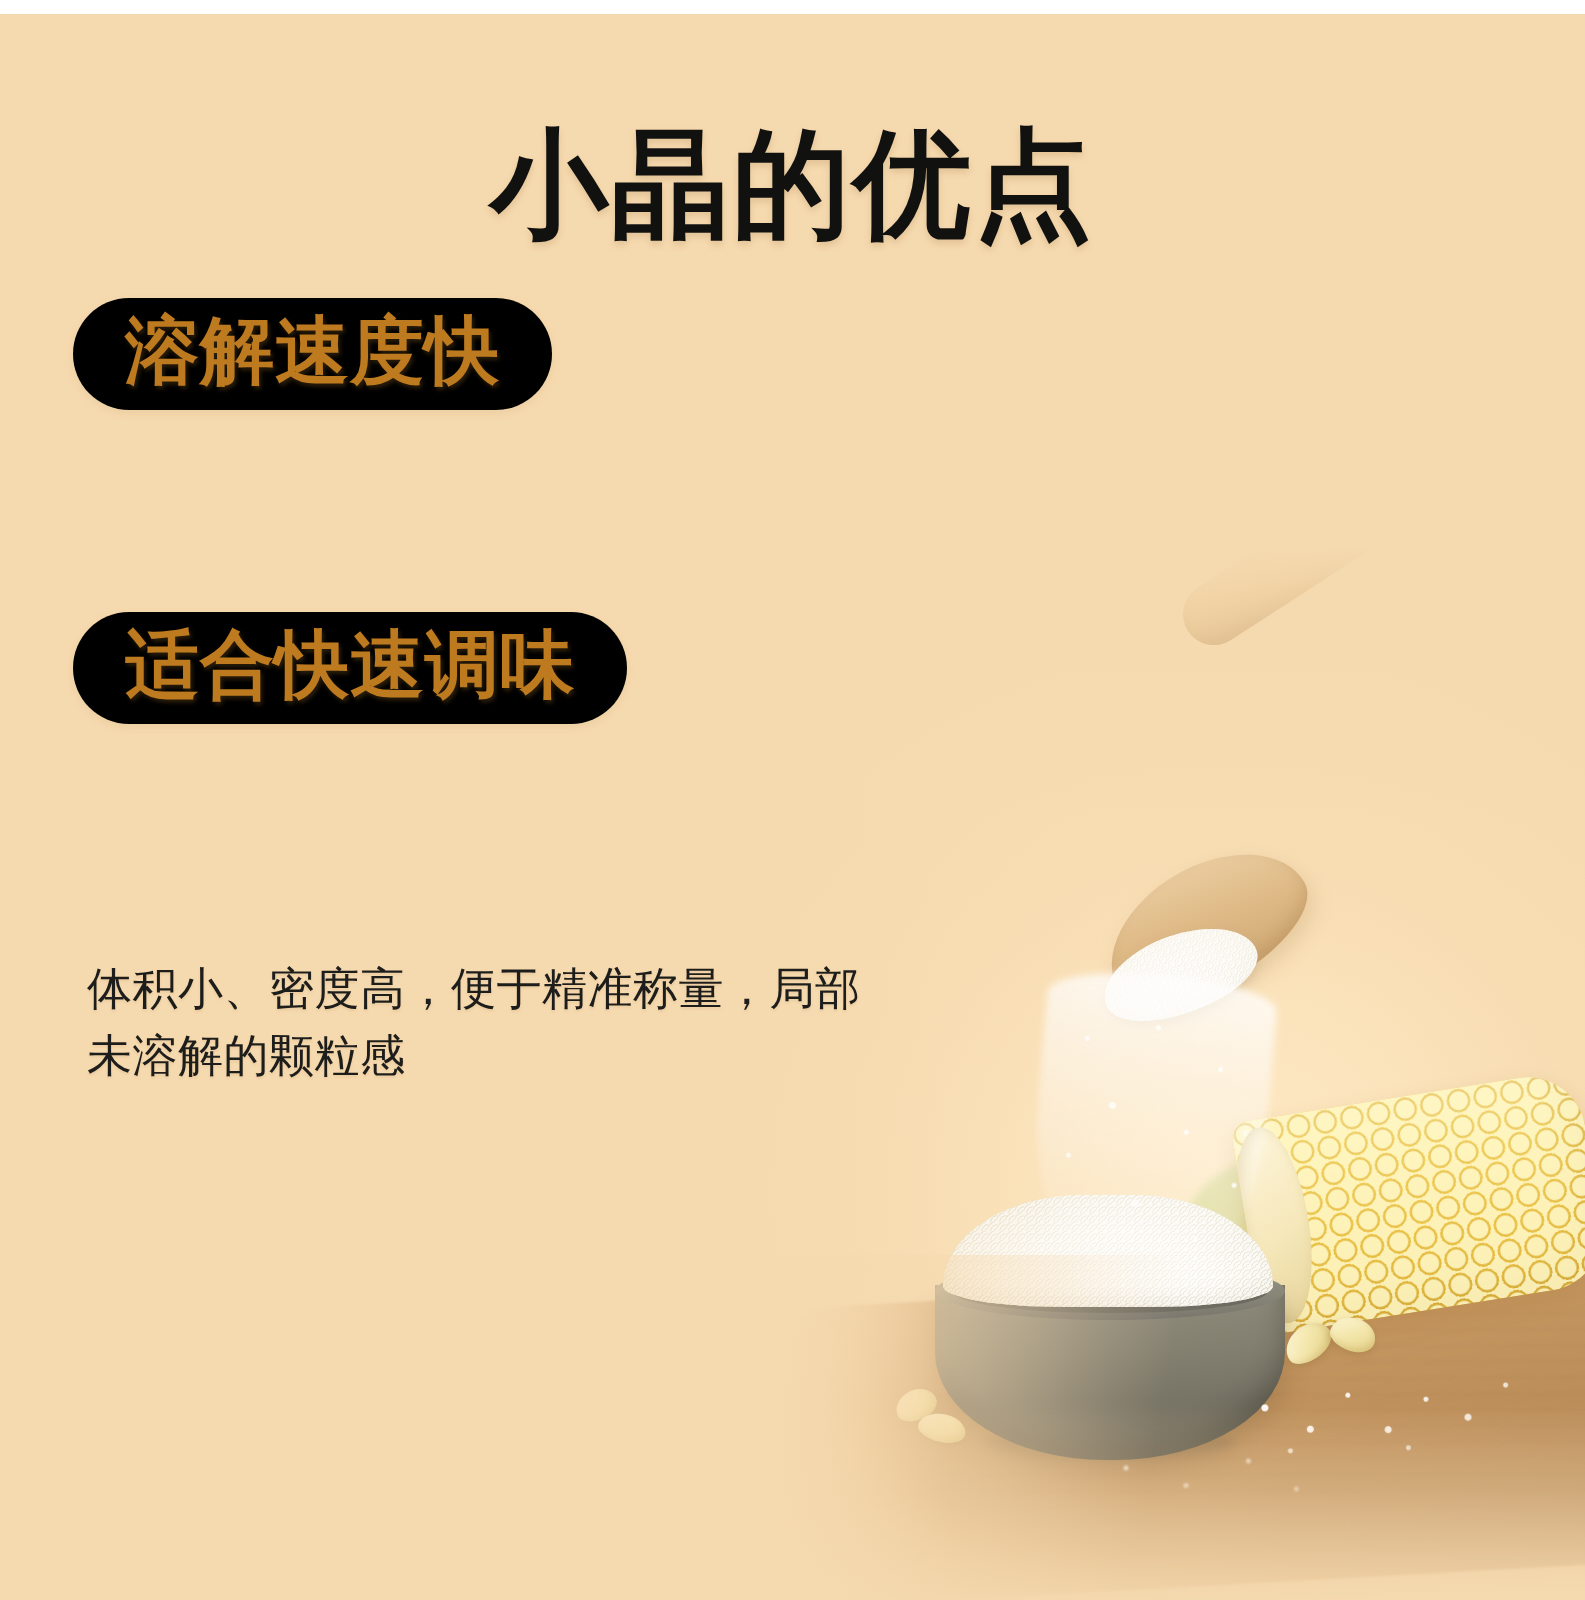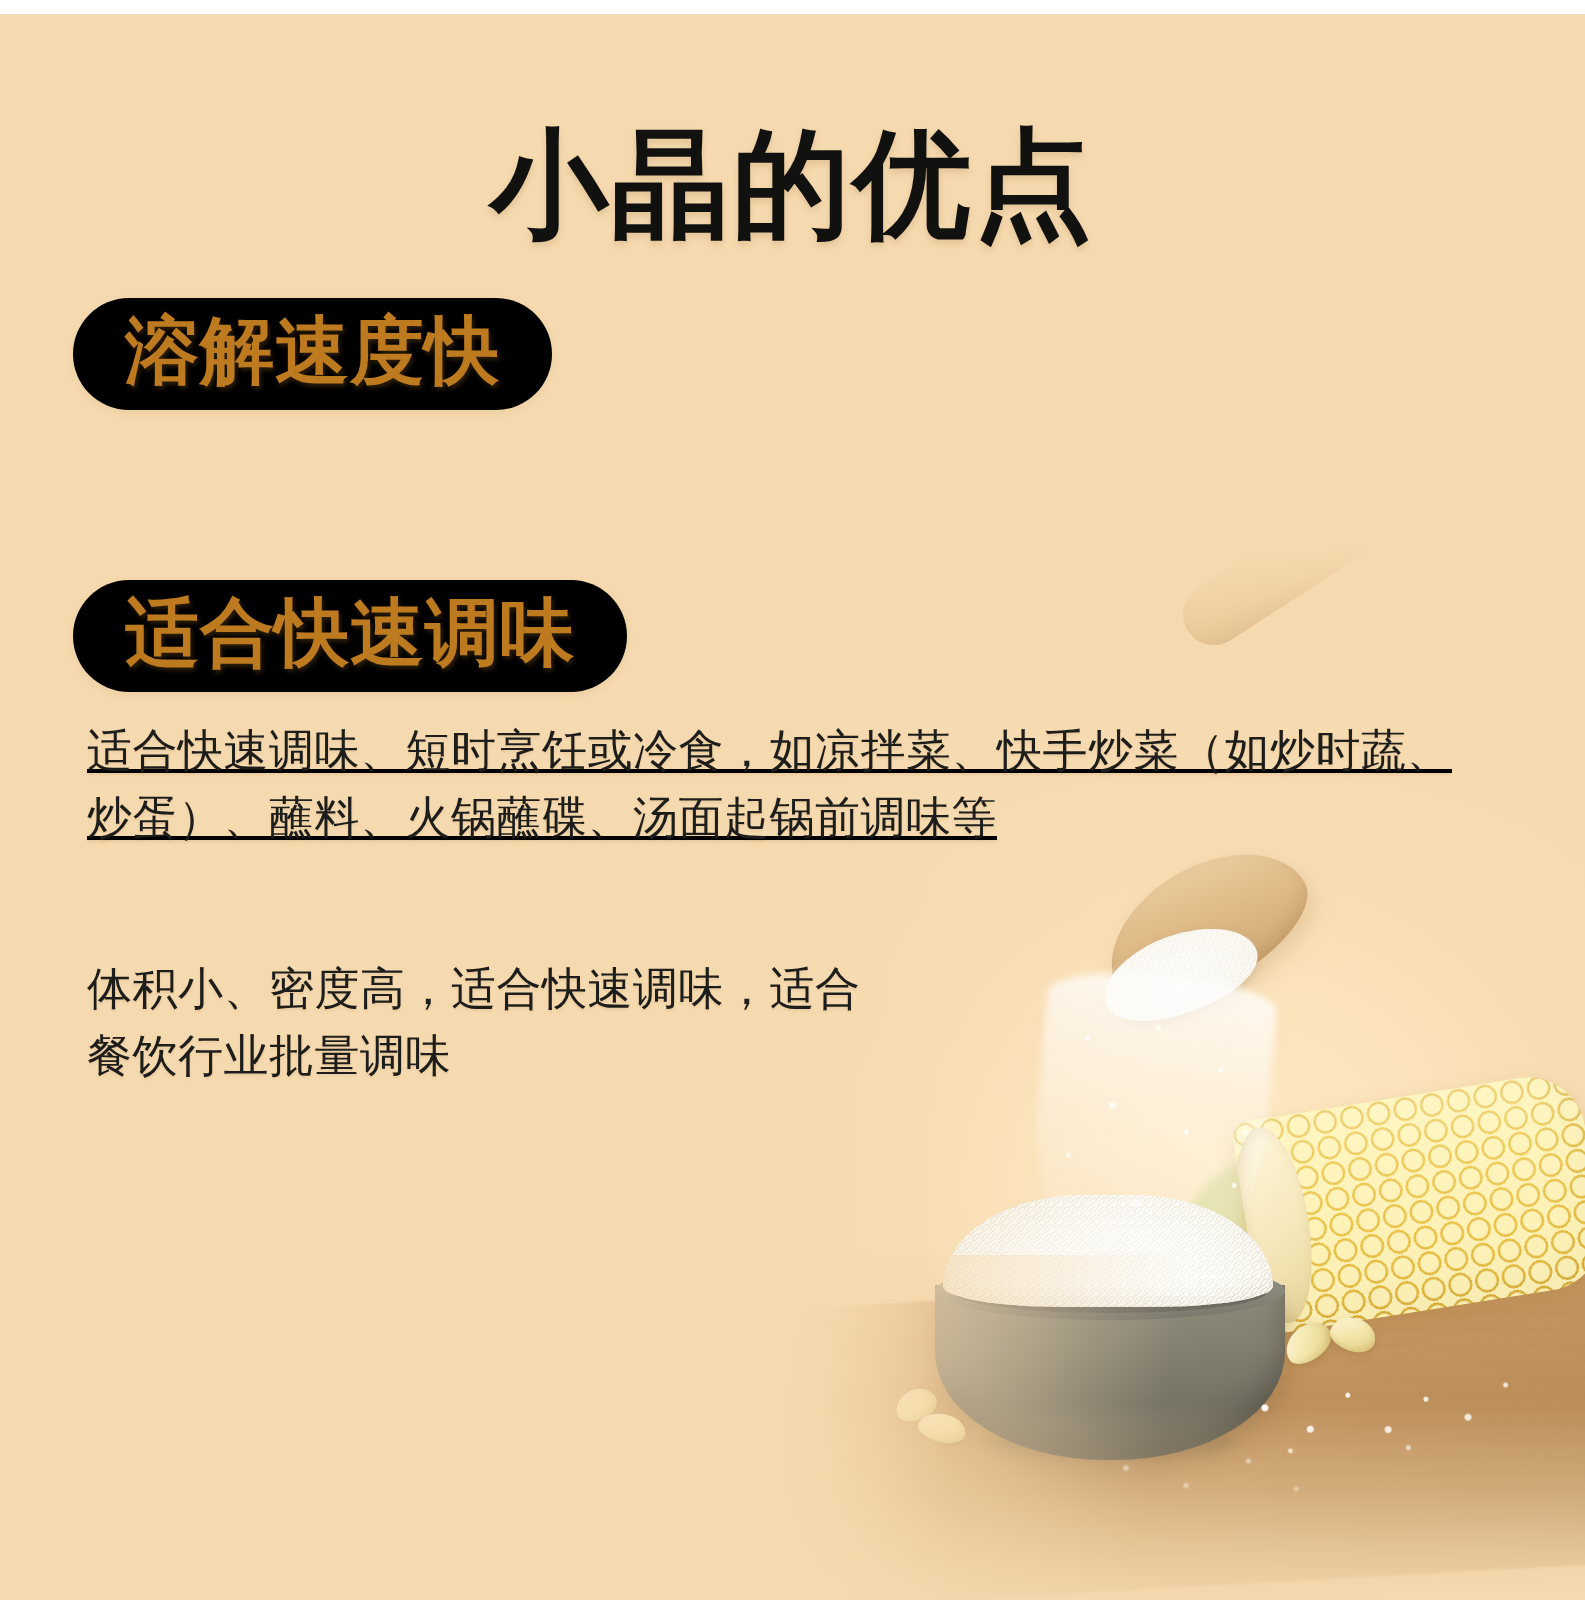--- a/index.html
+++ b/index.html
@@ -330,21 +330,21 @@
     font-weight:bold;
     font-size:118px;
     line-height:1.12;
     letter-spacing:3px;
     color:#11110f;
     text-shadow:0 4px 7px rgba(150,110,60,0.22);
   }
 
   .section { position:absolute; left:73px; }
   .s1 { top:298px; }
-  .s2 { top:580px;text-decoration:underline; }
+  .s2 { top:612px; }
   .s3 { top:930px; }
 
   .pill {
     display:inline-block;
     background:#000000;
     border-radius:999px;
     padding:13px 52px 19px 52px;
     box-shadow:0 3px 8px rgba(180,140,90,0.16);
   }
   .pill-text {
@@ -422,23 +422,22 @@
     <div class="section s1">
       <div class="pill">
         <span class="pill-text">溶解速度快</span>
       </div>
     </div>
 
     <div class="section s2">
       <div class="pill">
         <span class="pill-text">适合快速调味</span>
       </div>
-      <p class="body-text">适合快速调味、短时烹饪或冷食，如凉拌菜、快手炒菜（如炒时蔬、炒蛋）、蘸料、火锅蘸碟、汤面起锅前调味等</p>
     </div>
 
     <div class="section s3">
-      <p class="body-text narrow">体积小、密度高，适合快速调味，适合餐饮行业批量调味</p>
+      <p class="body-text narrow">体积小、密度高，便于精准称量，局部未溶解的颗粒感</p>
     </div>
 
   </div>
 
   <div class="top-strip"></div>
 </div>
 
 </body></html>

